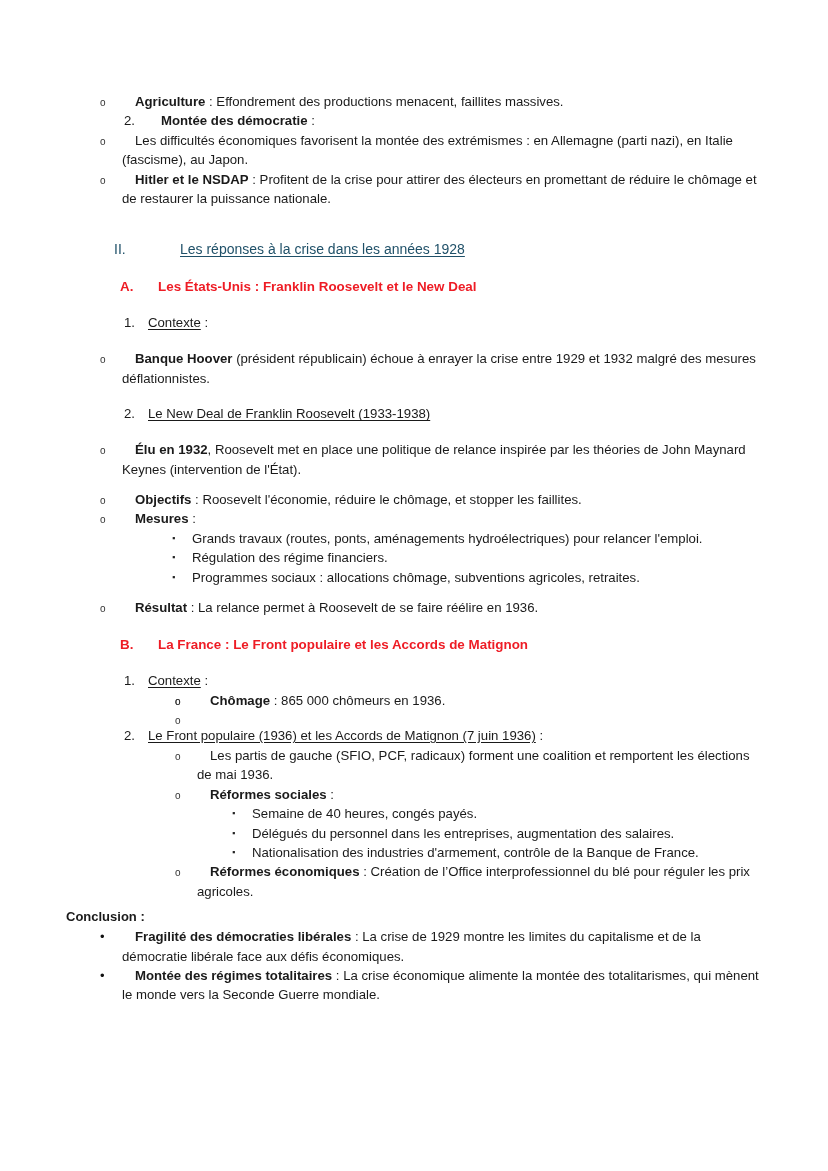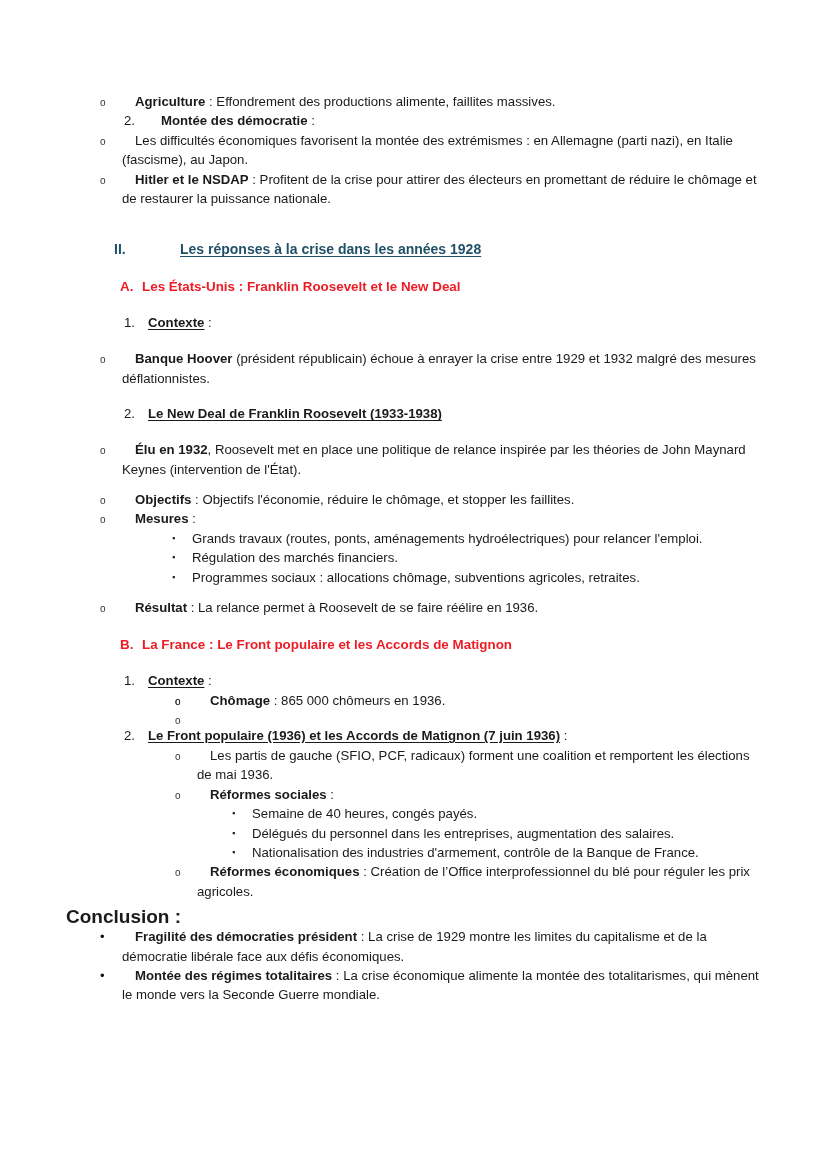--- a/index.html
+++ b/index.html
@@ -118,21 +118,21 @@
   .txt { display: block; }
   b, .b { font-weight: bold; margin-left: 13px; }
 
   
   .h-roman {
     position: relative;
     margin: 0;
     padding-left: 52px;
     font-size: 14px;
     line-height: 22px;
-    font-weight: bold;
+    font-weight: normal;
     color: #1f5068;
   }
   .h-roman .num {
     position: absolute;
     left: 52px;
     top: 0;
   }
   .h-roman .title {
     display: inline-block;
     margin-left: 66px;
@@ -149,69 +149,69 @@
     font-weight: bold;
     color: #ee1c25;
   }
   .h-letter .num {
     position: absolute;
     left: 58px;
     top: 0;
   }
   .h-letter .title {
     display: inline-block;
-    margin-left: 22px;
+    margin-left: 38px;
   }
 
   .h-sub {
     position: relative;
     margin: 0;
     padding-left: 86px;
     font-size: 13.2px;
     line-height: 20px;
     color: #1a1a1a;
   }
   .h-sub .num {
     position: absolute;
     left: 62px;
     top: 0;
     font-weight: normal;
   }
   .h-sub .title {
-    font-weight: bold;
+    font-weight: normal;
     text-decoration: underline;
     text-underline-offset: 2px;
   }
   .h-sub .tail { font-weight: normal; text-decoration: none; }
 
   .conclusion-label {
     margin: 0;
     padding-left: 4px;
-    font-size: 19px;
+    font-size: 13px;
     line-height: 20px;
     font-weight: bold;
     color: #1a1a1a;
   }
 
   
   .gap-lg { height: 30px; }
   .gap-md { height: 16px; }
   .gap-sm { height: 11px; }
   .gap-xs { height: 6px; }
 </style>
 </head>
 <body>
 
 <div class="page">
 
   <ul class="lvl1">
 
     <li class="row row-o1">
       <span class="mark">o</span>
-      <span class="txt"><b>Agriculture</b><span> : Effondrement des productions alimente, faillites massives.</span></span>
+      <span class="txt"><b>Agriculture</b><span> : Effondrement des productions menacent, faillites massives.</span></span>
     </li>
 
     <li class="row row-n1">
       <span class="mark">2.</span>
       <span class="txt"><b>Montée des démocratie</b><span> :</span></span>
     </li>
 
     <li class="row row-o1">
       <span class="mark">o</span>
       <span class="txt"><b></b><span>Les difficultés économiques favorisent la montée des extrémismes : en Allemagne (parti nazi), en Italie (fascisme), au Japon.</span></span>
@@ -267,35 +267,35 @@
       <span class="mark">o</span>
       <span class="txt"><b>Élu en 1932</b><span>, Roosevelt met en place une politique de relance inspirée par les théories de John Maynard Keynes (intervention de l'État).</span></span>
     </li>
   </ul>
 
   <div class="gap-sm"></div>
 
   <ul class="lvl1">
     <li class="row row-o1">
       <span class="mark">o</span>
-      <span class="txt"><b>Objectifs</b><span> : Objectifs l'économie, réduire le chômage, et stopper les faillites.</span></span>
+      <span class="txt"><b>Objectifs</b><span> : Roosevelt l'économie, réduire le chômage, et stopper les faillites.</span></span>
     </li>
     <li class="row row-o1">
       <span class="mark">o</span>
       <span class="txt"><b>Mesures</b><span> :</span></span>
     </li>
 
     <ul class="lvl3">
       <li class="row row-s3">
         <span class="mark">▪</span>
         <span class="txt">Grands travaux (routes, ponts, aménagements hydroélectriques) pour relancer l'emploi.</span>
       </li>
       <li class="row row-s3">
         <span class="mark">▪</span>
-        <span class="txt">Régulation des marchés financiers.</span>
+        <span class="txt">Régulation des régime financiers.</span>
       </li>
       <li class="row row-s3">
         <span class="mark">▪</span>
         <span class="txt">Programmes sociaux : allocations chômage, subventions agricoles, retraites.</span>
       </li>
     </ul>
   </ul>
 
   <div class="gap-sm"></div>
 
@@ -371,21 +371,21 @@
     </li>
   </ul>
 
   <div class="gap-xs"></div>
 
   <p class="conclusion-label">Conclusion :</p>
 
   <ul class="lvl1">
     <li class="row row-b1">
       <span class="mark">•</span>
-      <span class="txt"><b>Fragilité des démocraties président</b><span> : La crise de 1929 montre les limites du capitalisme et de la démocratie libérale face aux défis économiques.</span></span>
+      <span class="txt"><b>Fragilité des démocraties libérales</b><span> : La crise de 1929 montre les limites du capitalisme et de la démocratie libérale face aux défis économiques.</span></span>
     </li>
     <li class="row row-b1">
       <span class="mark">•</span>
       <span class="txt"><b>Montée des régimes totalitaires</b><span> : La crise économique alimente la montée des totalitarismes, qui mènent le monde vers la Seconde Guerre mondiale.</span></span>
     </li>
   </ul>
 
 </div>
 
 </body></html>

